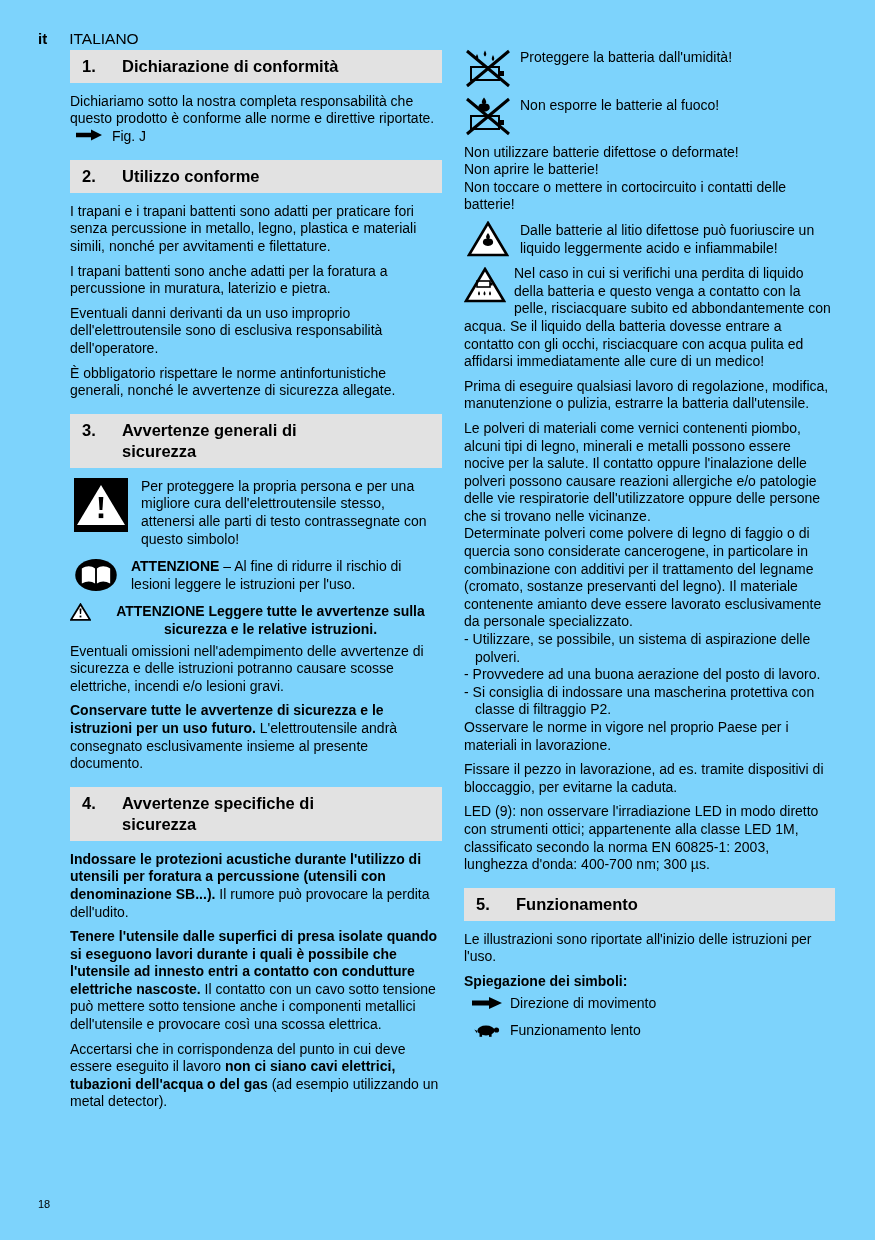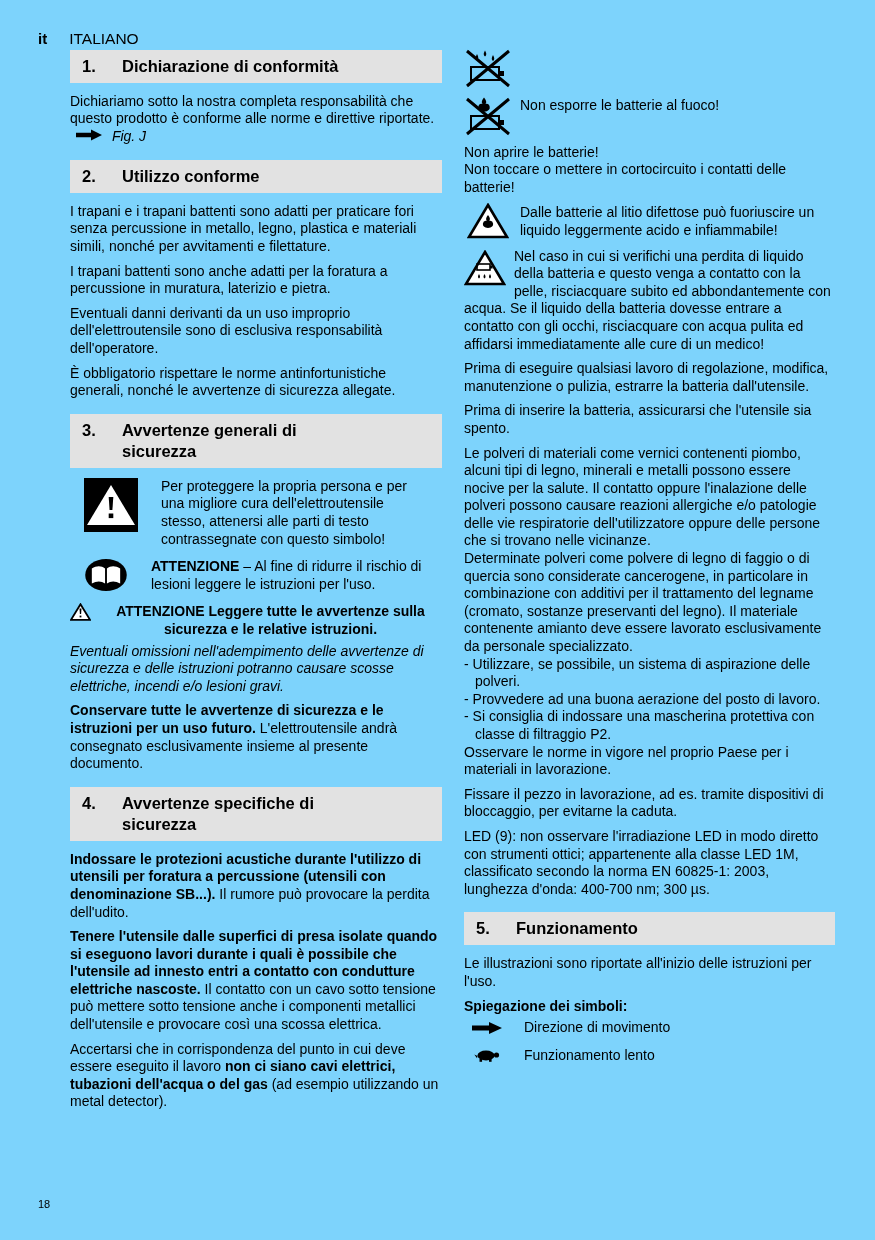--- a/index.html
+++ b/index.html
@@ -24,31 +24,31 @@
     background:#e2e2e2;font-weight:bold;font-size:16.5px;line-height:21px;
     padding:6px 8px 6px 12px;margin:14px 0 10px;display:flex;
   }
   .sec-heading.first{margin-top:2px;}
   .sec-num{width:40px;flex-shrink:0;}
   .sec-title{flex:1;}
   .sec-title.wrap{max-width:215px;}
   p{margin:0 0 7px;}
   .tight{margin-bottom:0;}
   .bold{font-weight:bold;}
-  .italic{font-style:italic;}
-  .lrow{display:flex;gap:23px;margin:6px 14px 10px;}
+  .italic{}
+  .lrow{display:flex;gap:13px;margin:6px 4px 10px;}
   .lrow .licon{flex-shrink:0;}
   .lrow .txt{flex:1;}
   .lrow.small{gap:8px;margin:2px 0 4px;text-align:center;}
   .rrow{display:flex;gap:8px;margin:0 0 8px;}
   .rrow .ricon{width:48px;flex-shrink:0;display:flex;justify-content:center;align-items:flex-start;}
   .rrow .txt{flex:1;padding-top:1px;}
   .leak .float-icon{float:left;margin:2px 8px 14px 0;}
   .hang{padding-left:11px;text-indent:-11px;margin-bottom:0;}
-  .sym-row{display:flex;gap:14px;align-items:center;margin:4px 0 10px;}
+  .sym-row{display:flex;align-items:center;margin:4px 0 10px;}
   .sym-row .ricon{width:46px;display:flex;justify-content:center;flex-shrink:0;}
   .inline-icon{display:inline-block;vertical-align:middle;margin:0 5px;}
   .page-number{position:absolute;left:38px;bottom:26px;font-size:11px;}
   svg{display:block;}
   .inline-icon svg{display:inline-block;}
 </style>
 </head>
 <body>
 
 <div class="page">
@@ -145,34 +145,36 @@
         <span class="ricon">
           <svg width="46" height="40" viewBox="0 0 46 40">
               <path d="M12 6 q2.5 4.5 0 6 q-2.5 -1.5 0 -6" fill="#000"></path>
               <path d="M20 2.5 q2.5 4.5 0 6 q-2.5 -1.5 0 -6" fill="#000"></path>
               <path d="M28 7 q2.5 4.5 0 6 q-2.5 -1.5 0 -6" fill="#000"></path>
               <rect x="6" y="19" width="28" height="13" fill="none" stroke="#000" stroke-width="2"></rect>
               <rect x="34" y="23" width="5" height="5" fill="#000"></rect>
               <path d="M2 3 L44 38 M44 3 L2 38" stroke="#000" stroke-width="3" fill="none"></path>
             </svg>
         </span>
+        <span class="txt">Proteggere la batteria dall'umidità!</span>
       </div>
 
       <div class="rrow">
         <span class="ricon">
           <svg width="46" height="40" viewBox="0 0 46 40">
               <path d="M19 1.5 q3.5 4 1.5 6.5 q3.5 -0.8 4.2 2.8 q0.8 4.2 -5.7 5 q-6.5 -0.8 -5.7 -5 q0.7 -3.6 4.2 -2.8 q-2 -2.5 1.5 -6.5" fill="#000"></path>
               <rect x="6" y="20" width="28" height="13" fill="none" stroke="#000" stroke-width="2"></rect>
               <rect x="34" y="24" width="5" height="5" fill="#000"></rect>
               <path d="M2 3 L44 38 M44 3 L2 38" stroke="#000" stroke-width="3" fill="none"></path>
             </svg>
         </span>
         <span class="txt">Non esporre le batterie al fuoco!</span>
       </div>
 
+      <p class="tight">Non utilizzare batterie difettose o deformate!</p>
       <p class="tight">Non aprire le batterie!</p>
       <p>Non toccare o mettere in cortocircuito i contatti delle batterie!</p>
 
       <div class="rrow">
         <span class="ricon">
           <svg width="42" height="36" viewBox="0 0 42 36">
               <path d="M21 2 L40 34 H2 Z" fill="#fff" stroke="#000" stroke-width="2.6"></path>
               <path d="M21 12 q3 3.5 1.3 5.8 q3.3 -0.7 3.8 2.6 q0.6 3.8 -5.1 4.5 q-5.7 -0.7 -5.1 -4.5 q0.5 -3.3 3.8 -2.6 q-1.7 -2.3 1.3 -5.8" fill="#000"></path>
             </svg>
         </span>
@@ -187,21 +189,20 @@
               <rect x="26" y="15.5" width="2.6" height="3" fill="#000"></rect>
               <path d="M15 24 q2 3.2 0 4.4 q-2 -1.2 0 -4.4" fill="#000"></path>
               <path d="M20.5 24 q2 3.2 0 4.4 q-2 -1.2 0 -4.4" fill="#000"></path>
               <path d="M26 24 q2 3.2 0 4.4 q-2 -1.2 0 -4.4" fill="#000"></path>
             </svg>
         </span>
         <span>Nel caso in cui si verifichi una perdita di liquido della batteria e questo venga a contatto con la pelle, risciacquare subito ed abbondantemente con acqua. Se il liquido della batteria dovesse entrare a contatto con gli occhi, risciacquare con acqua pulita ed affidarsi immediatamente alle cure di un medico!</span>
       </p>
 
       <p>Prima di eseguire qualsiasi lavoro di regolazione, modifica, manutenzione o pulizia, estrarre la batteria dall'utensile.</p>
-      <p>Prima di inserire la batteria, assicurarsi che l'utensile sia spento.</p>
 
       <p class="tight">Le polveri di materiali come vernici contenenti piombo, alcuni tipi di legno, minerali e metalli possono essere nocive per la salute. Il contatto oppure l'inalazione delle polveri possono causare reazioni allergiche e/o patologie delle vie respiratorie dell'utilizzatore oppure delle persone che si trovano nelle vicinanze.</p>
       <p class="tight">Determinate polveri come polvere di legno di faggio o di quercia sono considerate cancerogene, in particolare in combinazione con additivi per il trattamento del legname (cromato, sostanze preservanti del legno). Il materiale contenente amianto deve essere lavorato esclusivamente da personale specializzato.</p>
 
       <p class="hang">- Utilizzare, se possibile, un sistema di aspirazione delle polveri.</p>
       <p class="hang">- Provvedere ad una buona aerazione del posto di lavoro.</p>
       <p class="hang">- Si consiglia di indossare una mascherina protettiva con classe di filtraggio P2.</p>
 
       <p class="tight">Osservare le norme in vigore nel proprio Paese per i materiali in lavorazione.</p>
       <p style="margin-top:7px">Fissare il pezzo in lavorazione, ad es. tramite dispositivi di bloccaggio, per evitarne la caduta.</p>

